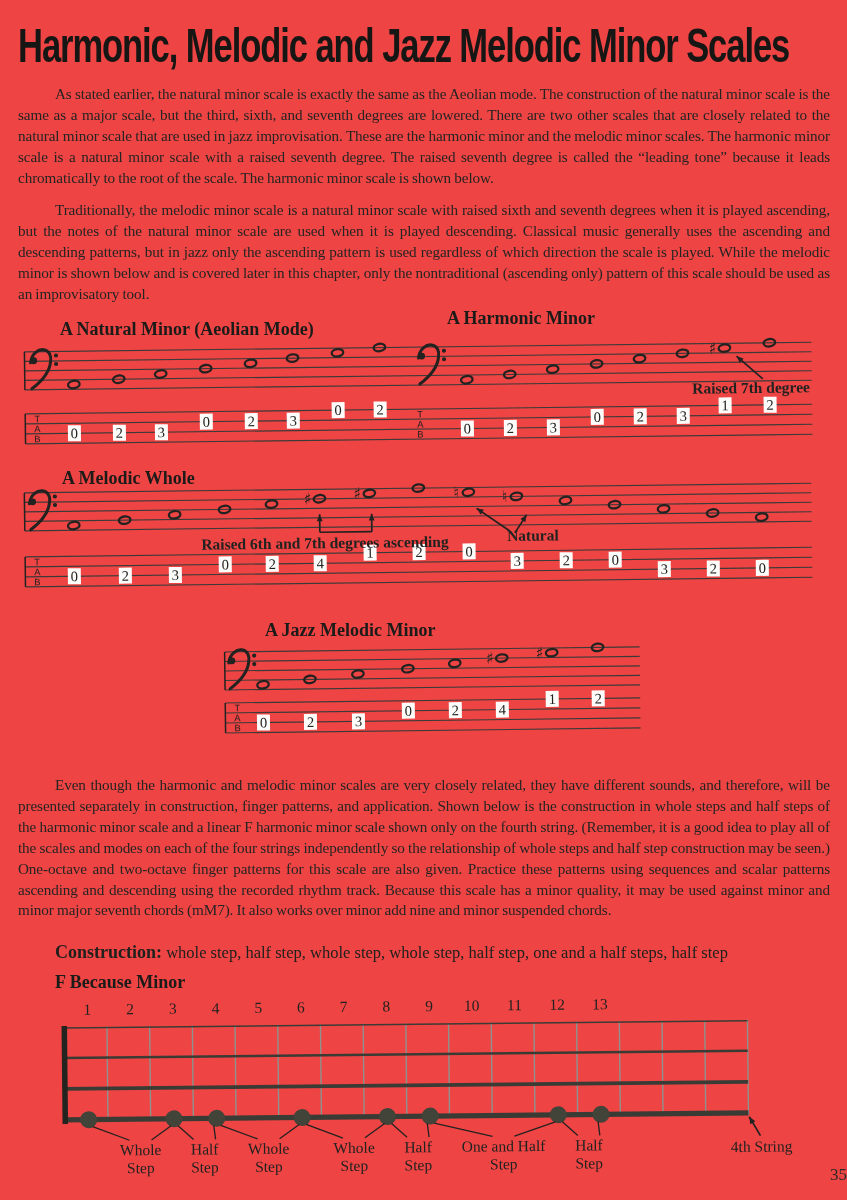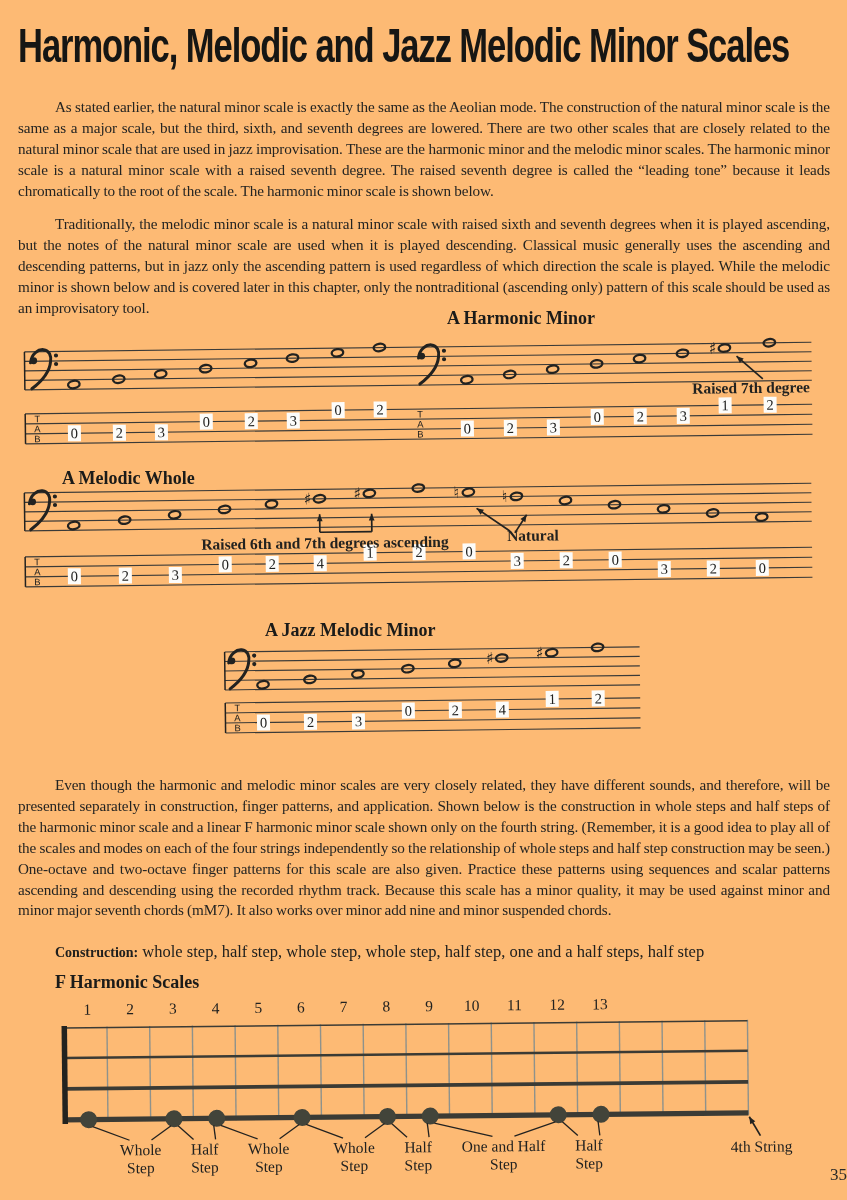--- a/index.html
+++ b/index.html
@@ -1,70 +1,71 @@
 <!DOCTYPE html>
 <html><head>
 <meta charset="utf-8">
 <style>
   html,body{margin:0;padding:0;background:#e8e8e6;}
   .page{
     position:relative; width:847px; height:1200px; margin:0 auto;
-    background:#fdba74; overflow:hidden; color:#1d1d1b;
+    background:#ef4444; overflow:hidden; color:#1d1d1b;
     font-family:"Liberation Serif", serif;
   }
   .page-title{
     position:absolute; left:18px; top:18px; white-space:nowrap;
     font-family:"Liberation Sans", sans-serif; font-weight:bold;
     font-size:48px; letter-spacing:-1.5px; color:#161614;
     transform:scaleX(0.72); transform-origin:left top;
   }
   .body-text{
     position:absolute; left:18px; width:812px; margin:0;
     font-size:15.2px; line-height:20.9px; text-align:justify;
     text-indent:37px; letter-spacing:-0.1px; word-spacing:-0.5px; color:#242422;
   }
-  #para1{top:84px;margin-top:13px;} #para2{top:214px;} #para3{top:775px;}
+  #para1{top:84px;} #para2{top:200px;} #para3{top:775px;}
   .staff-label{
     position:absolute; font-weight:bold; font-size:18px; color:#1b1b19; white-space:nowrap;
   }
   #lbl-nat{left:60px; top:319px;}
   #lbl-harm{left:447px; top:308px;}
   #lbl-mel{left:62px; top:468px;}
   #lbl-natdesc{left:445px; top:465px;}
   #lbl-jazz{left:265px; top:620px;}
   .sys{position:absolute; transform:rotate(-0.7deg); transform-origin:left center;}
   #sys1{left:15px; top:336px; width:800px; height:125px;}
   #sys2{left:15px; top:479px; width:800px; height:135px;}
   #sys3{left:220px; top:618px; width:430px; height:130px;}
   #fretboard{left:59px; top:993px; width:750px; height:205px; transform:rotate(-0.6deg);}
   .construction{
     position:absolute; left:55px; top:942px; width:770px;
     font-size:16.5px; color:#20201e; white-space:nowrap;
   }
-  .construction b{font-size:14px;}
+  .construction b{font-size:18px;}
   .fhm-title{
     position:absolute; left:55px; top:972px;
     font-weight:bold; font-size:18px; color:#1b1b19;
   }
   .page-number{
     position:absolute; left:0; top:1165px; width:100%;
     text-align:right; font-size:17px; color:#2a2a28;
   }
 </style>
 </head>
 <body>
 
 <div class="page">
 
   <div class="page-title">Harmonic, Melodic and Jazz Melodic Minor Scales</div>
 
   <p class="body-text" id="para1">As stated earlier, the natural minor scale is exactly the same as the Aeolian mode. The construction of the natural minor scale is the same as a major scale, but the third, sixth, and seventh degrees are lowered. There are two other scales that are closely related to the natural minor scale that are used in jazz improvisation. These are the harmonic minor and the melodic minor scales. The harmonic minor scale is a natural minor scale with a raised seventh degree. The raised seventh degree is called the “leading tone” because it leads chromatically to the root of the scale. The harmonic minor scale is shown below.</p>
   <p class="body-text" id="para2">Traditionally, the melodic minor scale is a natural minor scale with raised sixth and seventh degrees when it is played ascending, but the notes of the natural minor scale are used when it is played descending. Classical music generally uses the ascending and descending patterns, but in jazz only the ascending pattern is used regardless of which direction the scale is played. While the melodic minor is shown below and is covered later in this chapter, only the nontraditional (ascending only) pattern of this scale should be used as an improvisatory tool.</p>
   <p class="body-text" id="para3">Even though the harmonic and melodic minor scales are very closely related, they have different sounds, and therefore, will be presented separately in construction, finger patterns, and application. Shown below is the construction in whole steps and half steps of the harmonic minor scale and a linear F harmonic minor scale shown only on the fourth string. (Remember, it is a good idea to play all of the scales and modes on each of the four strings independently so the relationship of whole steps and half step construction may be seen.) One-octave and two-octave finger patterns for this scale are also given. Practice these patterns using sequences and scalar patterns ascending and descending using the recorded rhythm track. Because this scale has a minor quality, it may be used against minor and minor major seventh chords (mM7). It also works over minor add nine and minor suspended chords.</p>
 
+  <div class="staff-label" id="lbl-nat">A Natural Minor (Aeolian Mode)</div>
   <div class="staff-label" id="lbl-harm">A Harmonic Minor</div>
   <div class="staff-label" id="lbl-mel">A Melodic Whole</div>
   <div class="staff-label" id="lbl-jazz">A Jazz Melodic Minor</div>
 
   <svg class="sys" id="sys1" viewBox="0 0 800 125">
       <line x1="10" y1="16" x2="797" y2="16" stroke="#3a3a38" stroke-width="1.1"></line>
       <line x1="10" y1="25.5" x2="797" y2="25.5" stroke="#3a3a38" stroke-width="1.1"></line>
       <line x1="10" y1="35" x2="797" y2="35" stroke="#3a3a38" stroke-width="1.1"></line>
       <line x1="10" y1="44.5" x2="797" y2="44.5" stroke="#3a3a38" stroke-width="1.1"></line>
       <line x1="10" y1="54" x2="797" y2="54" stroke="#3a3a38" stroke-width="1.1"></line>
@@ -269,21 +270,21 @@
       <text x="270" y="49" font-size="16" text-anchor="middle" font-family="&quot;DejaVu Sans&quot;,sans-serif" font-weight="normal" fill="#222220">♯</text>
       <ellipse cx="332" cy="38.75" rx="5.8" ry="3.7" fill="none" stroke="#222220" stroke-width="2.3" transform="rotate(-8 332 38.75)"></ellipse>
       <text x="320" y="44.25" font-size="16" text-anchor="middle" font-family="&quot;DejaVu Sans&quot;,sans-serif" font-weight="normal" fill="#222220">♯</text>
       <ellipse cx="378" cy="34" rx="5.8" ry="3.7" fill="none" stroke="#222220" stroke-width="2.3" transform="rotate(-8 378 34)"></ellipse>
     </svg>
 
   <div class="construction">
     <b>Construction:</b><span> whole step, half step, whole step, whole step, half step, one and a half steps, half step</span>
   </div>
 
-  <div class="fhm-title">F Harmonic Scales</div>
+  <div class="fhm-title">F Because Minor</div>
 
   <svg class="sys" id="fretboard" viewBox="0 0 750 205">
       <line x1="48.7" y1="34" x2="48.7" y2="129" stroke="#8e928c" stroke-width="1.4"></line>
       <line x1="91.4" y1="34" x2="91.4" y2="129" stroke="#8e928c" stroke-width="1.4"></line>
       <line x1="134.10000000000002" y1="34" x2="134.10000000000002" y2="129" stroke="#8e928c" stroke-width="1.4"></line>
       <line x1="176.8" y1="34" x2="176.8" y2="129" stroke="#8e928c" stroke-width="1.4"></line>
       <line x1="219.5" y1="34" x2="219.5" y2="129" stroke="#8e928c" stroke-width="1.4"></line>
       <line x1="262.20000000000005" y1="34" x2="262.20000000000005" y2="129" stroke="#8e928c" stroke-width="1.4"></line>
       <line x1="304.90000000000003" y1="34" x2="304.90000000000003" y2="129" stroke="#8e928c" stroke-width="1.4"></line>
       <line x1="347.6" y1="34" x2="347.6" y2="129" stroke="#8e928c" stroke-width="1.4"></line>

